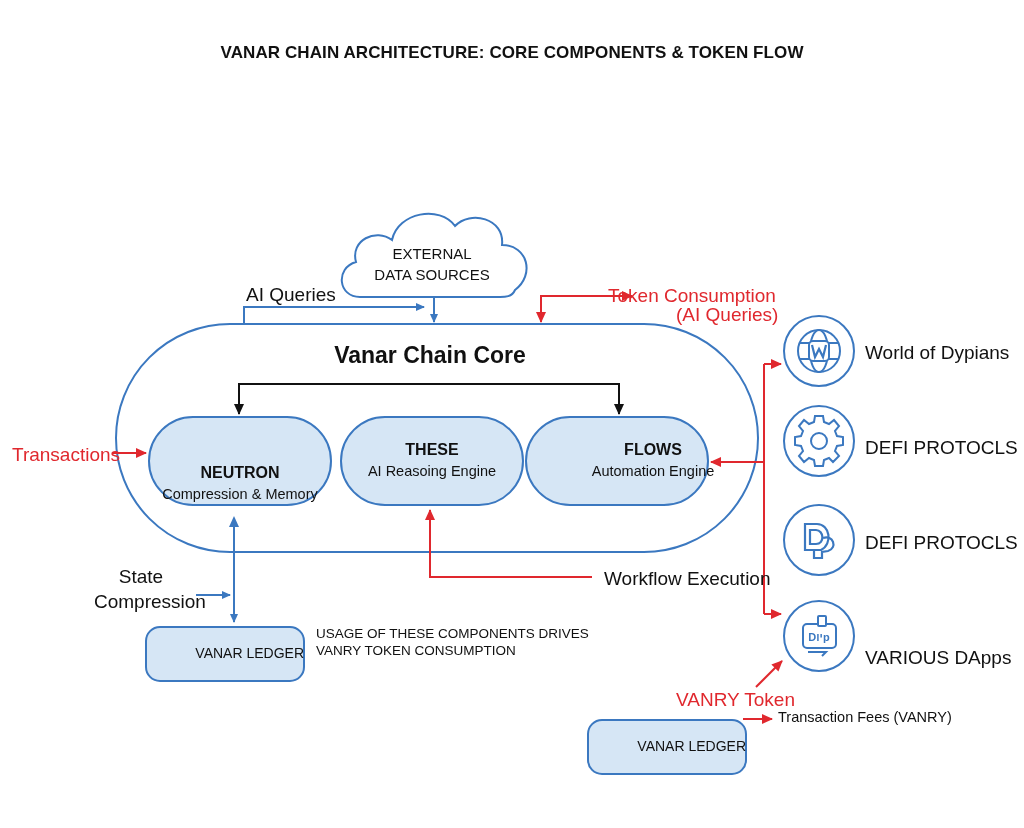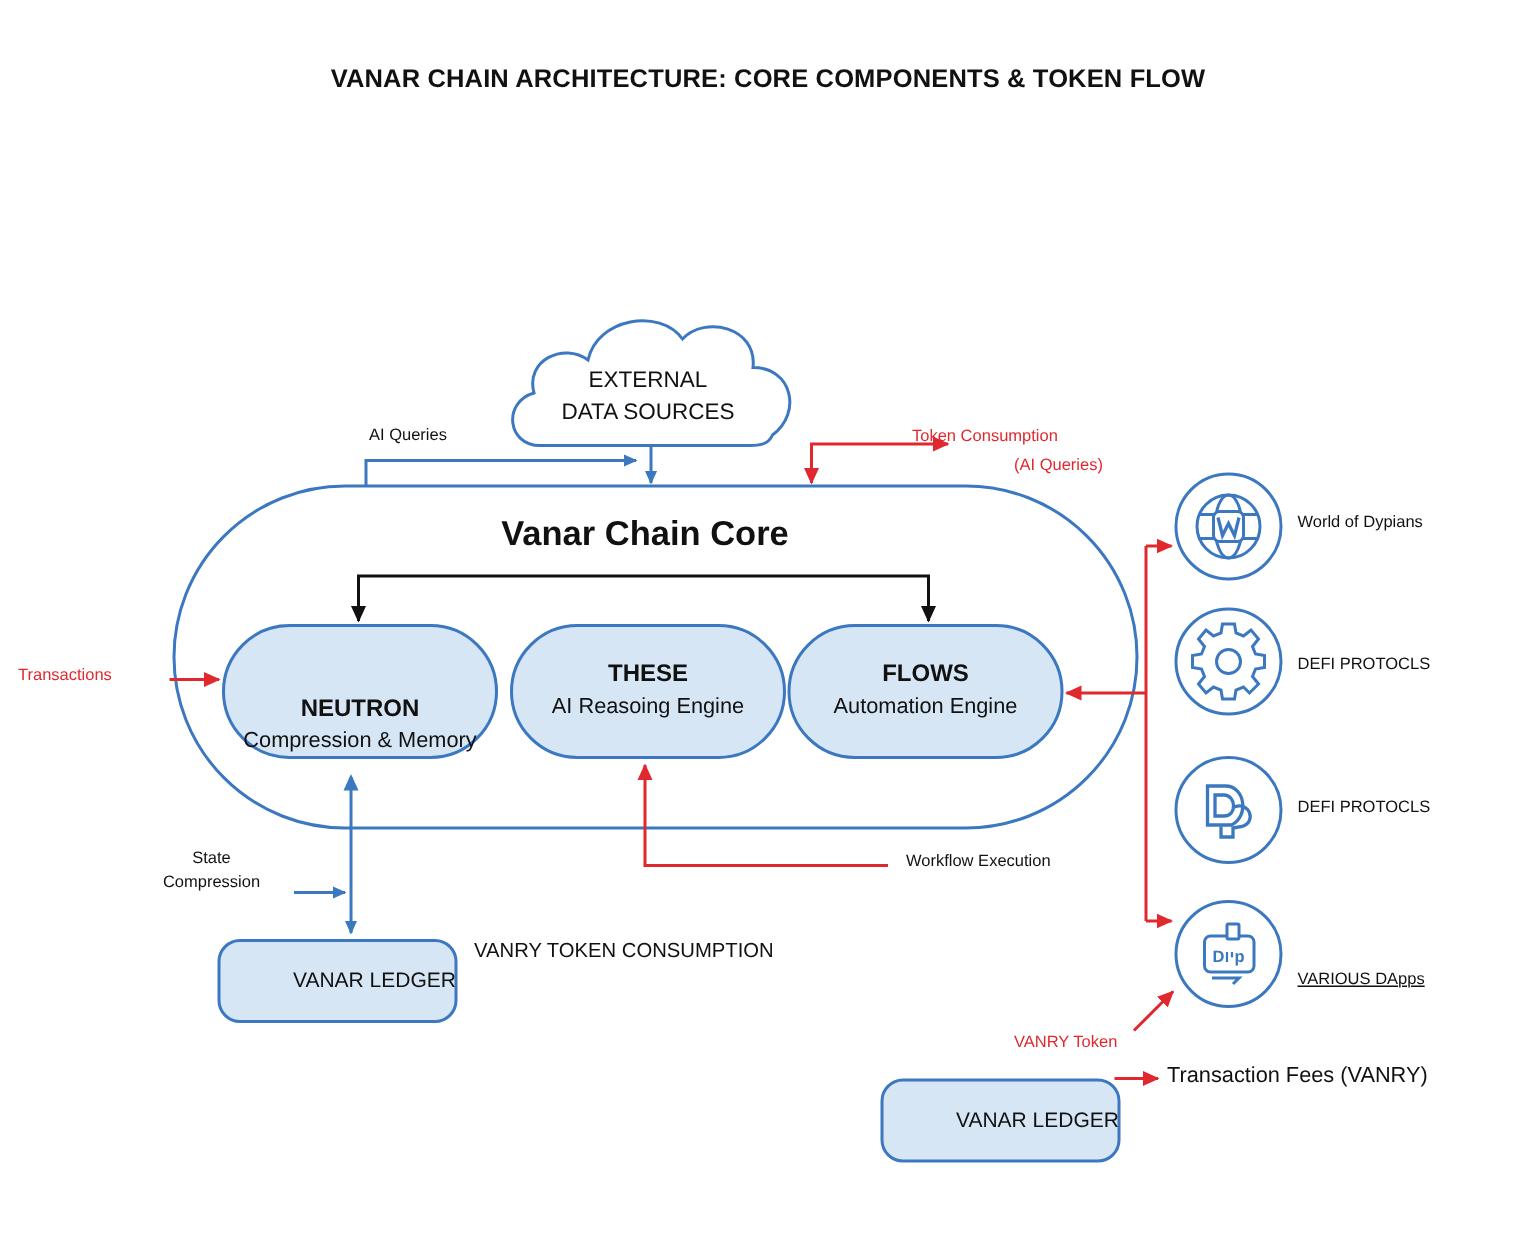--- a/index.html
+++ b/index.html
@@ -6,21 +6,21 @@
   body { width: 1024px; height: 828px; position: relative; overflow: hidden;
          font-family: "Liberation Sans", "DejaVu Sans", sans-serif; color: #111; }
   svg#diagram { position: absolute; left: 0; top: 0; }
   .t { position: absolute; white-space: nowrap; line-height: 1.15; }
   .title { left: 0; width: 1024px; top: 43px; text-align: center; font-size: 17px; font-weight: bold; letter-spacing: 0.1px; }
   .core-title { left: 0; width: 860px; top: 342px; text-align: center; font-size: 23px; font-weight: bold; }
   .pill-text { position: absolute; text-align: center; }
   .pill-text .h { font-size: 16px; font-weight: bold; display: block; }
   .pill-text .s { font-size: 14.5px; display: block; margin-top: 4px; }
   .cloud-text { position: absolute; left: 352px; width: 160px; top: 243px; text-align: center; font-size: 15px; line-height: 21px; }
-  .lbl { font-size: 11px; }
+  .lbl { font-size: 19px; }
   .red { color: #e0282e; }
   .ledger-text { font-size: 14px; position: absolute; text-align: right; }
   .note { font-size: 13.5px; line-height: 17px; }
 </style>
 </head>
 <body>
 
 <svg id="diagram" width="1024" height="828" viewBox="0 0 1024 828">
   <defs>
     <marker id="ab" markerWidth="10" markerHeight="10" refX="8" refY="5" orient="auto" markerUnits="userSpaceOnUse">
@@ -121,40 +121,41 @@
 <div class="t core-title">Vanar Chain Core</div>
 
 <div class="pill-text" style="left:149px; top:464px; width:182px;">
   <span class="h">NEUTRON</span>
   <span class="s">Compression &amp; Memory</span>
 </div>
 <div class="pill-text" style="left:341px; top:441px; width:182px;">
   <span class="h">THESE</span>
   <span class="s">AI Reasoing Engine</span>
 </div>
-<div class="pill-text" style="left:526px; top:441px; width:182px;">
+<div class="pill-text" style="left:526px; top:441px; width:182px;padding-left:36px;">
   <span class="h">FLOWS</span>
   <span class="s">Automation Engine</span>
 </div>
 
 <div class="t lbl red" style="left:12px; top:444px;">Transactions</div>
 
 <div class="t lbl" style="left:94px; top:566px; width:94px; text-align:center;">
   <div>State</div>
   <div style="margin-top:3px;">Compression</div>
 </div>
 
 <div class="t lbl" style="left:604px; top:568px;">Workflow Execution</div>
 
 <div class="ledger-text" style="left:146px; top:645px; width:158px;">VANAR LEDGER</div>
 <div class="ledger-text" style="left:588px; top:738px; width:158px;">VANAR LEDGER</div>
 
 <div class="t note" style="left:316px; top:625px;">
+  <div>USAGE OF THESE COMPONENTS DRIVES</div>
   <div>VANRY TOKEN CONSUMPTION</div>
 </div>
 
 <div class="t lbl" style="left:865px; top:342px;">World of Dypians</div>
 <div class="t lbl" style="left:865px; top:437px;">DEFI PROTOCLS</div>
 <div class="t lbl" style="left:865px; top:532px;">DEFI PROTOCLS</div>
-<div class="t lbl" style="left:865px; top:647px;text-decoration:underline;">VARIOUS DApps</div>
+<div class="t lbl" style="left:865px; top:647px;">VARIOUS DApps</div>
 
 <div class="t lbl red" style="left:676px; top:689px;">VANRY Token</div>
 <div class="t" style="left:778px; top:709px; font-size:14.5px;">Transaction Fees (VANRY)</div>
 
 </body></html>

